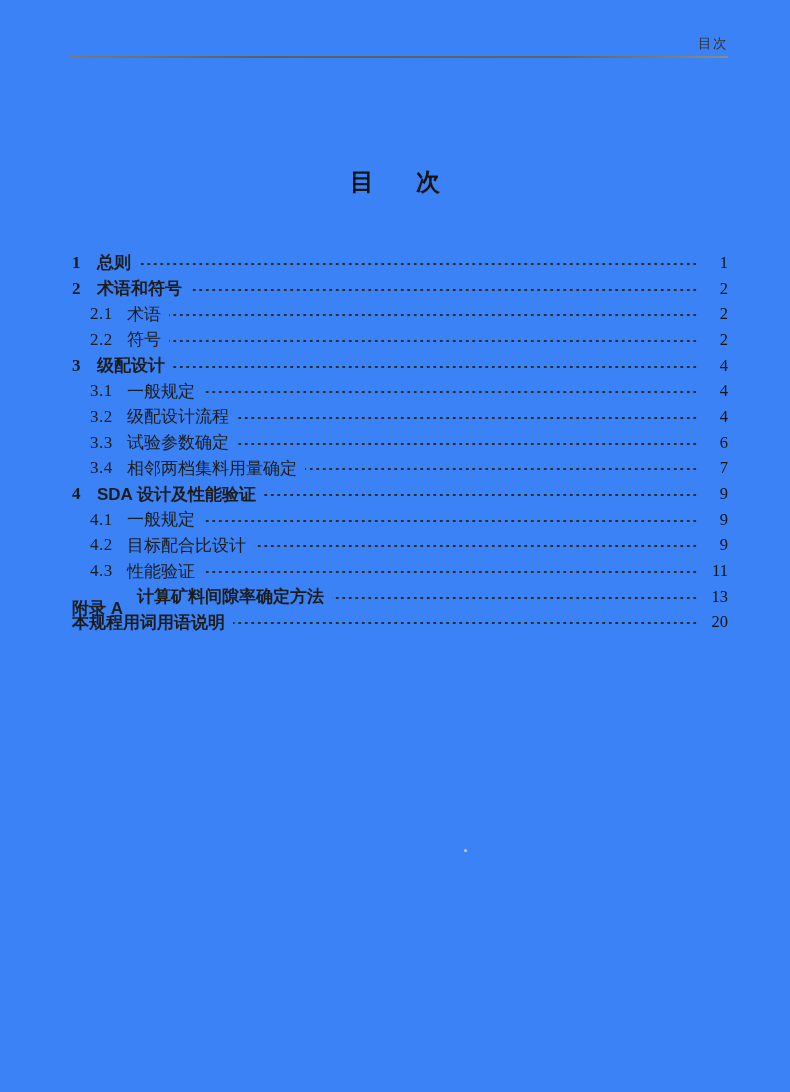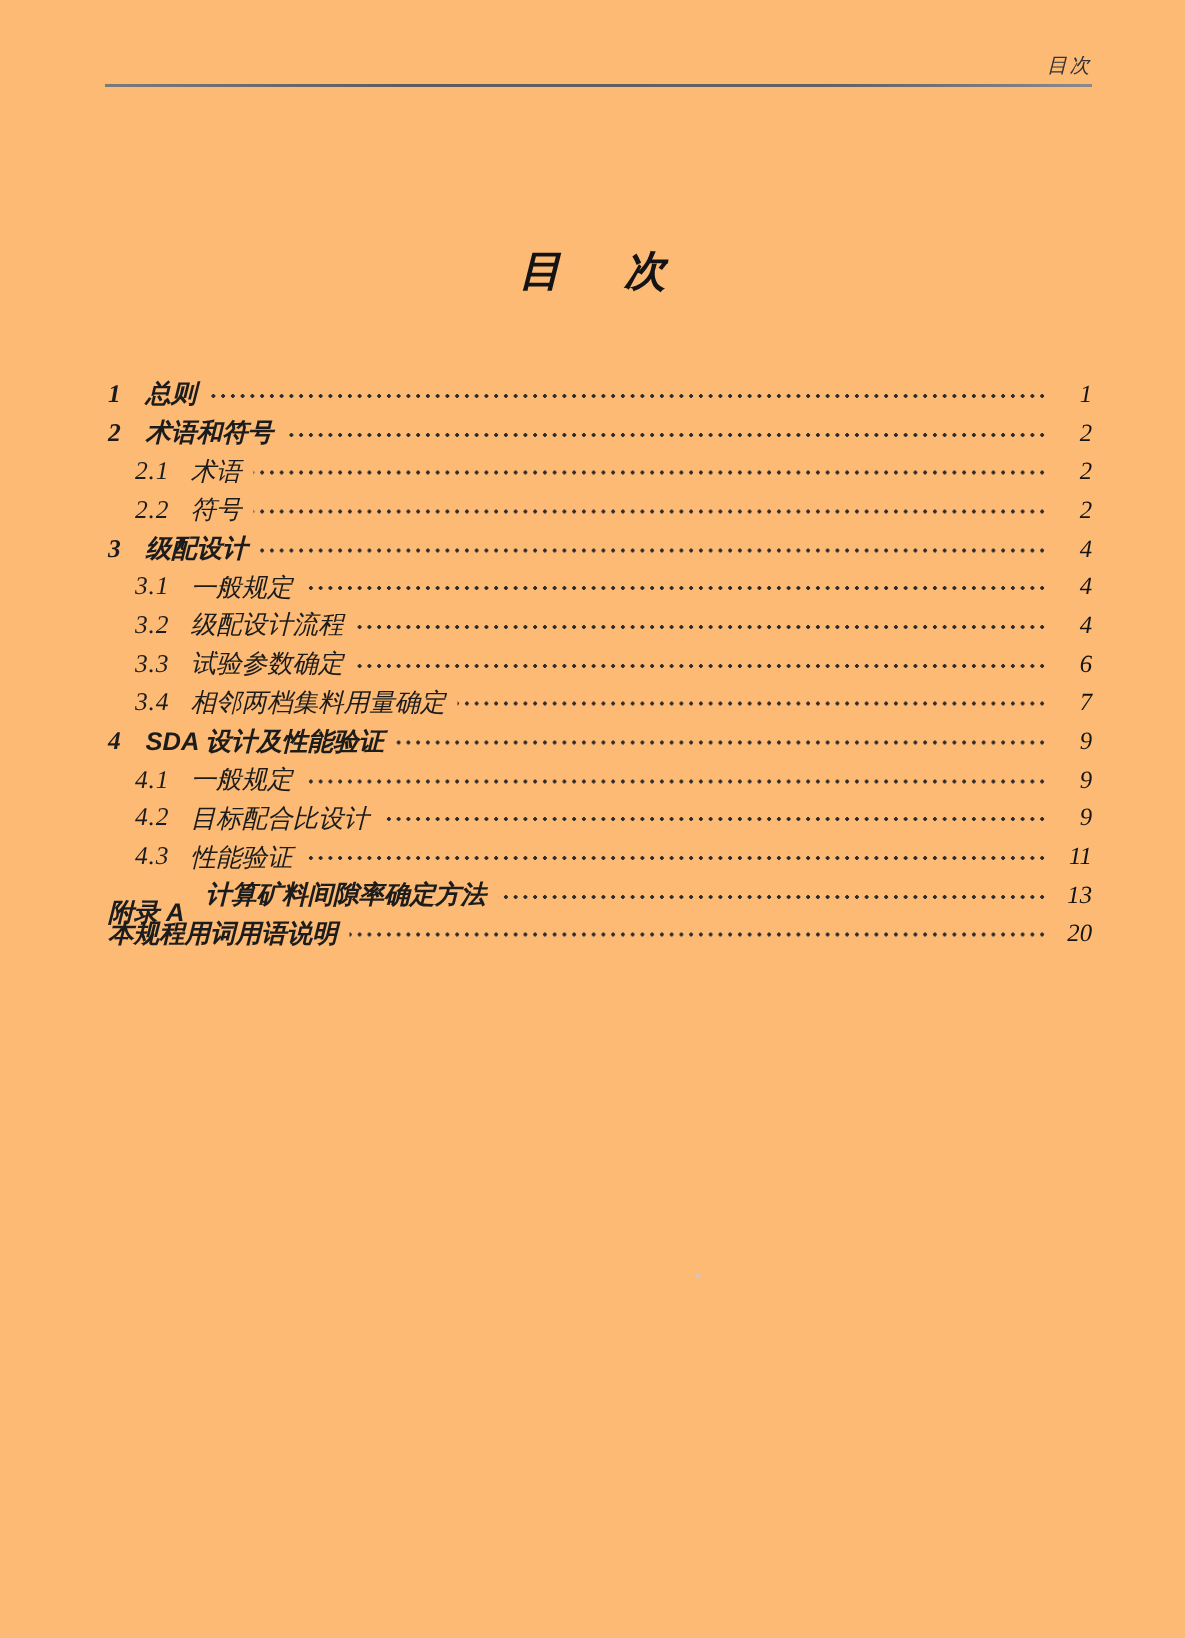--- a/index.html
+++ b/index.html
@@ -4,26 +4,25 @@
 <style>
   html, body {
     margin: 0;
     padding: 0;
     background: #e8e8e8;
   }
   .page {
     position: relative;
     width: 790px;
     height: 1092px;
-    background: #fdba74;
+    background: #3b82f6;
     margin: 0 auto;
     overflow: hidden;
     font-family: "Liberation Serif", serif;
     color: #1c1c1c;
-    font-style: italic;
   }
   .running-head {
     position: absolute;
     top: 35px;
     right: 62px;
     font-family: "Liberation Sans", sans-serif;
     font-size: 13.5px;
     letter-spacing: 1.5px;
     color: #333333;
   }
@@ -36,21 +35,21 @@
     background: linear-gradient(to right, #7a7a7a, #5d5d5d 30%, #636363 75%, #8a8a8a);
   }
   .doc-title {
     position: absolute;
     top: 168px;
     left: 0;
     width: 100%;
     margin: 0;
     text-align: center;
     font-family: "Liberation Serif", serif;
-    font-size: 28px;
+    font-size: 24px;
     font-weight: 600;
     line-height: 28px;
     color: #141414;
   }
   .doc-title .tchar + .tchar { margin-left: 42px; }
 
   .toc {
     position: absolute;
     top: 250px;
     left: 72px;

